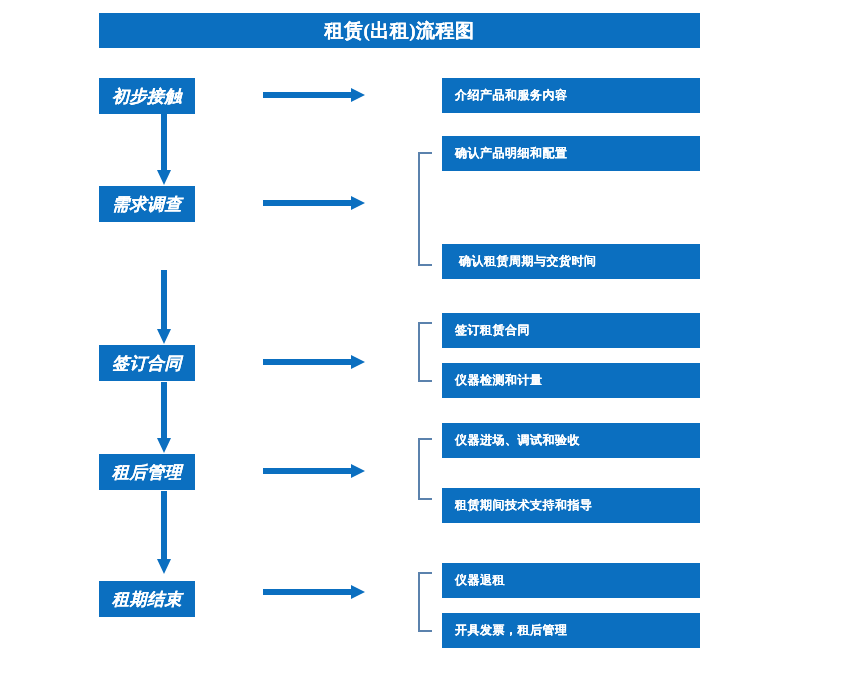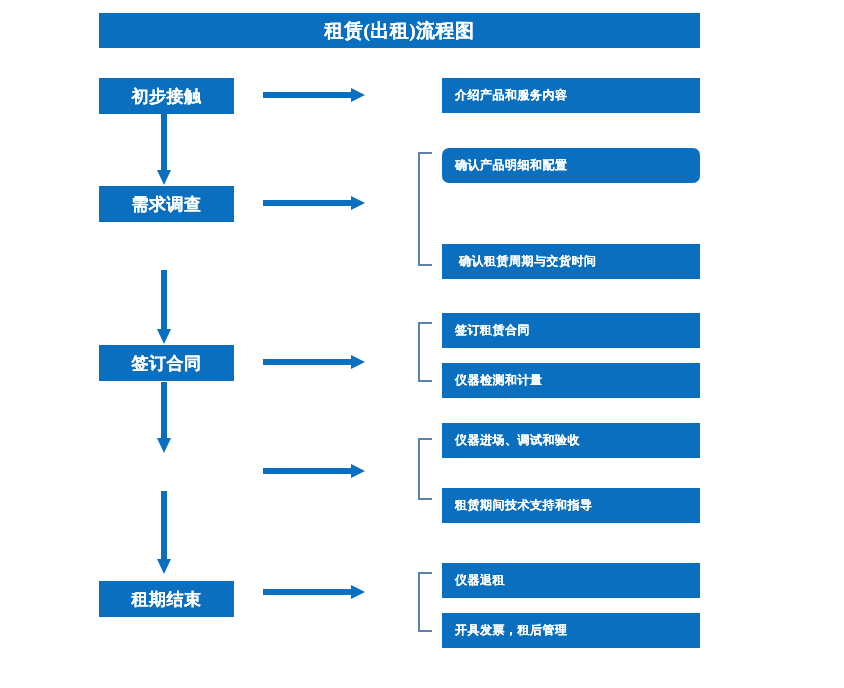--- a/index.html
+++ b/index.html
@@ -36,25 +36,26 @@
   .title-bar {
     left: 99px;
     top: 13px;
     width: 601px;
     height: 35px;
     font-size: 19px;
     justify-content: center;
     padding: 9px;
   }
   .stage-box {
-    width: 135px;
+    width: 96px;
     height: 36px;
     left: 99px;
     font-size: 17px;
     justify-content: center;
+    font-style: italic;
   }
   .detail-box {
     left: 442px;
     width: 258px;
     height: 35px;
     font-size: 12px;
     justify-content: flex-start;
     padding-left: 13px;
   }
   .h-arrow {
@@ -85,20 +86,21 @@
 <div id="canvas">
 
   <div class="box title-bar">租赁(出租)流程图</div>
 
   <div class="box stage-box" style="top:78px;">初步接触</div>
 
   <div class="box stage-box" style="top:186px;">需求调查</div>
 
   <div class="box stage-box" style="top:345px;">签订合同</div>
 
+  <div class="box stage-box" style="top:454px;">租后管理</div>
 
   <div class="box stage-box" style="top:581px;">租期结束</div>
 
   <div class="v-arrow" style="top:114px; height:72px;">
     <svg width="16" height="72" viewBox="0 0 16 72">
       <rect x="5" y="0" width="6" height="58" fill="#0b6fc0"></rect>
       <polygon points="1,56 15,56 8,71" fill="#0b6fc0"></polygon>
     </svg>
   </div>
 
@@ -161,21 +163,21 @@
   <div class="bracket" style="top:152px; height:114px;"></div>
 
   <div class="bracket" style="top:322px; height:60px;"></div>
 
   <div class="bracket" style="top:438px; height:62px;"></div>
 
   <div class="bracket" style="top:572px; height:60px;"></div>
 
   <div class="box detail-box" style="top:78px;">介绍产品和服务内容</div>
 
-  <div class="box detail-box" style="top:148px;border-radius:7px;">确认产品明细和配置</div>
+  <div class="box detail-box" style="top:136px;">确认产品明细和配置</div>
 
 
   <div class="box detail-box" style="top:244px;padding-left:17px;">确认租赁周期与交货时间</div>
 
   <div class="box detail-box" style="top:313px;">签订租赁合同</div>
 
   <div class="box detail-box" style="top:363px;">仪器检测和计量</div>
 
   <div class="box detail-box" style="top:423px;">仪器进场、调试和验收</div>
 

